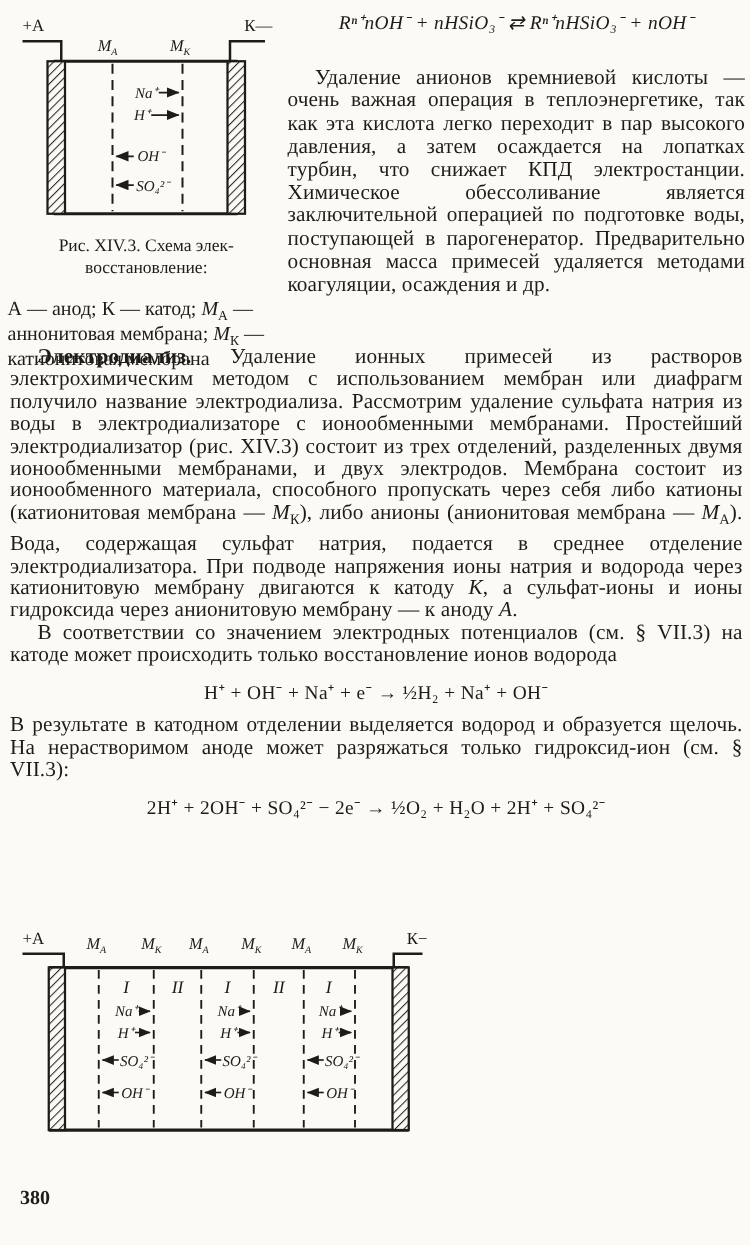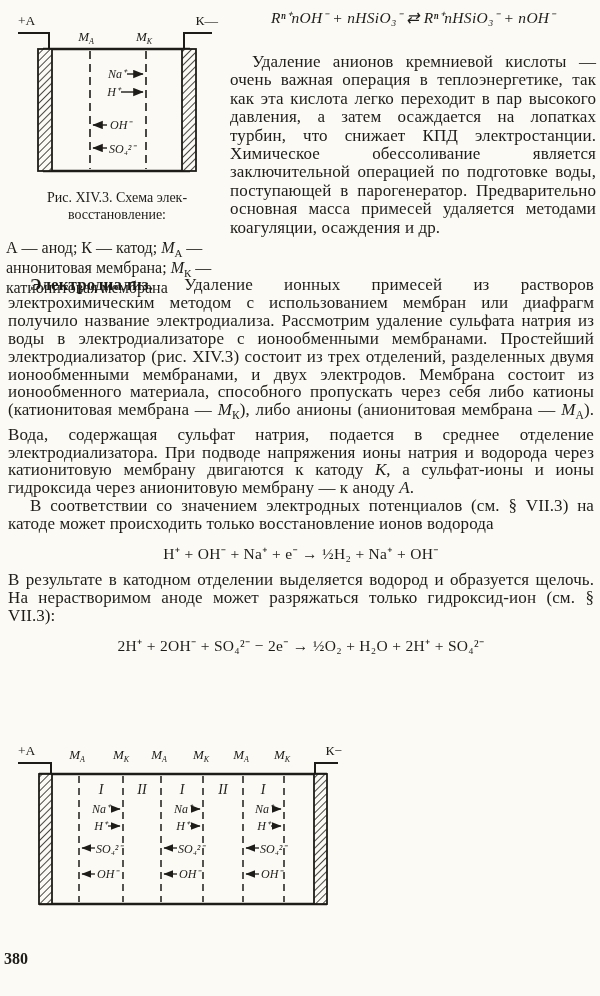--- a/index.html
+++ b/index.html
@@ -54,21 +54,21 @@
     margin-top:18px;
   }
 
   .bottom-right-block { left:348px; top:750px; width:248px; }
   .bottom-right-block .body-text { line-height:20.8px; }
   .bottom-right-block p { margin:0; }
   .bottom-right-block .indent2 { text-indent:26px; }
   .bottom-right-block .indent1 { text-indent:14px; }
 
   .page-num {
-    left:4px; top:950px;
+    left:16px; top:950px;
     font-size:16px; font-weight:bold;
   }
 
   
   svg { display:block; }
   svg text {
     font-family:"Liberation Serif", serif;
     fill:#1e1c18;
   }
   .fig-lbl { font-size:13px; font-style:italic; }

